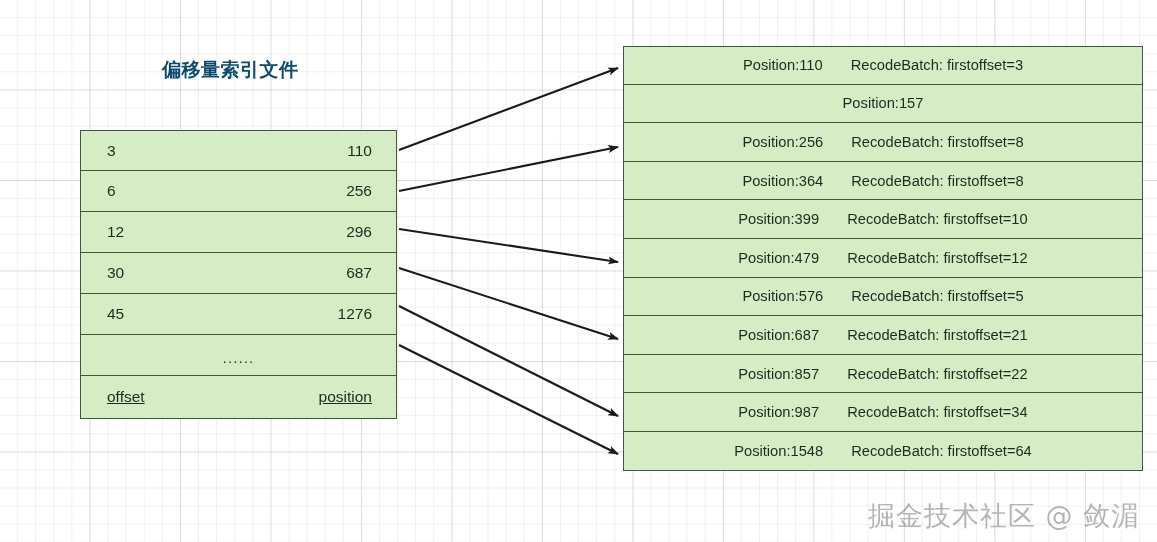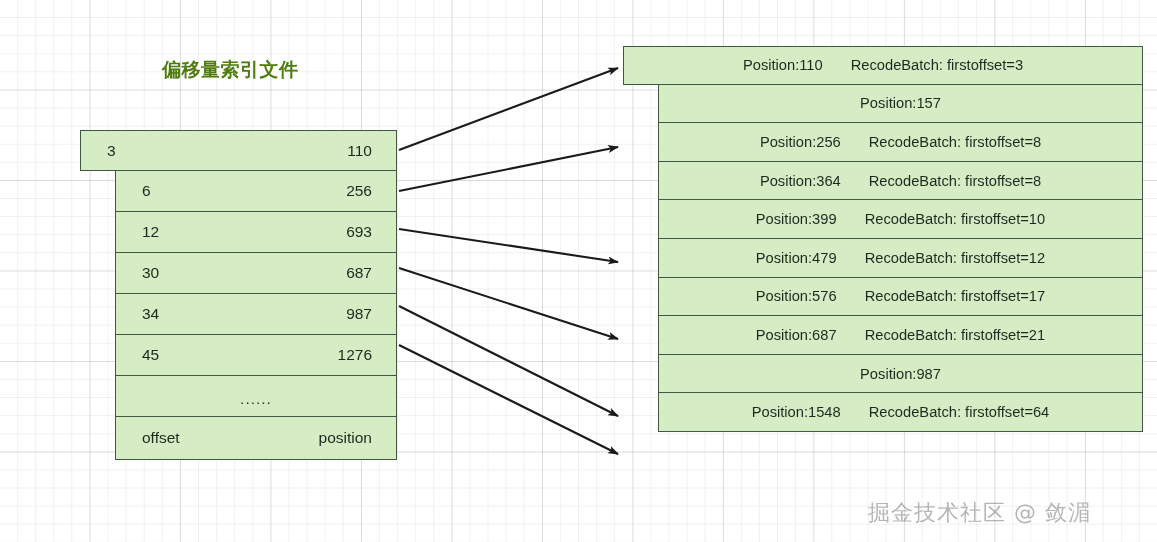--- a/index.html
+++ b/index.html
@@ -18,59 +18,59 @@
       linear-gradient(to bottom, rgba(0,0,0,0.055) 1px, transparent 1px),
       linear-gradient(to right, rgba(0,0,0,0.09) 1px, transparent 1px),
       linear-gradient(to bottom, rgba(0,0,0,0.09) 1px, transparent 1px);
     background-size:18.1px 18.1px, 18.1px 18.1px, 90.5px 90.5px, 90.5px 90.5px;
     background-position:-1px -1px,-1px -1px,-1px -1px,-1px -1px;
   }
 
   .diagram-title{
     position:absolute;
     left:162px;top:57px;
-    font-size:19px;font-weight:bold;color:#4d7c0f;
+    font-size:19px;font-weight:bold;color:#0c4a6e;
     letter-spacing:.5px;
     white-space:nowrap;
   }
 
   
   .tbl{position:absolute;box-sizing:border-box;}
   .cell{
     box-sizing:border-box;
     background:#d5ecc5;
     border:1.6px solid #3d5a41;
     display:flex;align-items:center;
     color:#1d2b1f;
     overflow:hidden;
   }
-  .cell + .cell{border-top:none;margin-left:35px;}
+  .cell + .cell{border-top:none;}
 
   
   #index-table{left:80px;top:130px;width:317px;}
   #index-table .cell{height:41px;justify-content:space-between;padding:0 24px 0 26px;font-size:15.5px;}
   #index-table .cell .off{text-align:left;}
   #index-table .cell .pos{text-align:left;}
   #index-table .cell.ellipsis{justify-content:center;padding:0;}
   #index-table .cell.ellipsis .dots{font-size:15.5px;letter-spacing:1px;color:#2a3a2c;position:relative;top:3px;}
-  #index-table .cell.header-row{height:43px;}
+  #index-table .cell.header-row{height:43px;text-decoration:underline;}
 
   
   #log-table{left:623px;top:46px;width:520px;}
   #log-table .cell{height:38.6px;justify-content:center;font-size:14.7px;gap:28px;padding:0 10px;}
   #log-table .cell .position{white-space:nowrap;}
   #log-table .cell .batch{white-space:nowrap;}
 
   
   #arrows{position:absolute;left:0;top:0;width:1157px;height:542px;pointer-events:none;}
 
   
   .watermark{
     position:absolute;left:868px;top:498px;
-    font-size:22px;color:rgba(60,60,60,0.38);
+    font-size:27px;color:rgba(60,60,60,0.38);
     font-family:"DejaVu Sans",sans-serif;
     white-space:nowrap;letter-spacing:1px;
   }
 </style>
 </head>
 <body>
 
 <div id="canvas"></div>
 
 <div class="diagram-title">偏移量索引文件</div>
@@ -79,29 +79,25 @@
   <div class="cell">
     <span class="off">3</span>
     <span class="pos">110</span>
   </div>
   <div class="cell">
     <span class="off">6</span>
     <span class="pos">256</span>
   </div>
   <div class="cell">
     <span class="off">12</span>
-    <span class="pos">693</span>
+    <span class="pos">296</span>
   </div>
   <div class="cell">
     <span class="off">30</span>
     <span class="pos">687</span>
-  </div>
-  <div class="cell">
-    <span class="off">34</span>
-    <span class="pos">987</span>
   </div>
   <div class="cell">
     <span class="off">45</span>
     <span class="pos">1276</span>
   </div>
   <div class="cell ellipsis">
     <span class="dots">......</span>
   </div>
   <div class="cell header-row">
     <span class="off">offset</span>
@@ -128,28 +124,33 @@
   <div class="cell">
     <span class="position">Position:399</span>
     <span class="batch">RecodeBatch: firstoffset=10</span>
   </div>
   <div class="cell">
     <span class="position">Position:479</span>
     <span class="batch">RecodeBatch: firstoffset=12</span>
   </div>
   <div class="cell">
     <span class="position">Position:576</span>
-    <span class="batch">RecodeBatch: firstoffset=17</span>
+    <span class="batch">RecodeBatch: firstoffset=5</span>
   </div>
   <div class="cell">
     <span class="position">Position:687</span>
     <span class="batch">RecodeBatch: firstoffset=21</span>
   </div>
   <div class="cell">
+    <span class="position">Position:857</span>
+    <span class="batch">RecodeBatch: firstoffset=22</span>
+  </div>
+  <div class="cell">
     <span class="position">Position:987</span>
+    <span class="batch">RecodeBatch: firstoffset=34</span>
   </div>
   <div class="cell">
     <span class="position">Position:1548</span>
     <span class="batch">RecodeBatch: firstoffset=64</span>
   </div>
 </div>
 
 <svg id="arrows" viewBox="0 0 1157 542">
   <defs>
     <marker id="ah" markerWidth="11" markerHeight="8" refX="10" refY="4" orient="auto" markerUnits="userSpaceOnUse">

